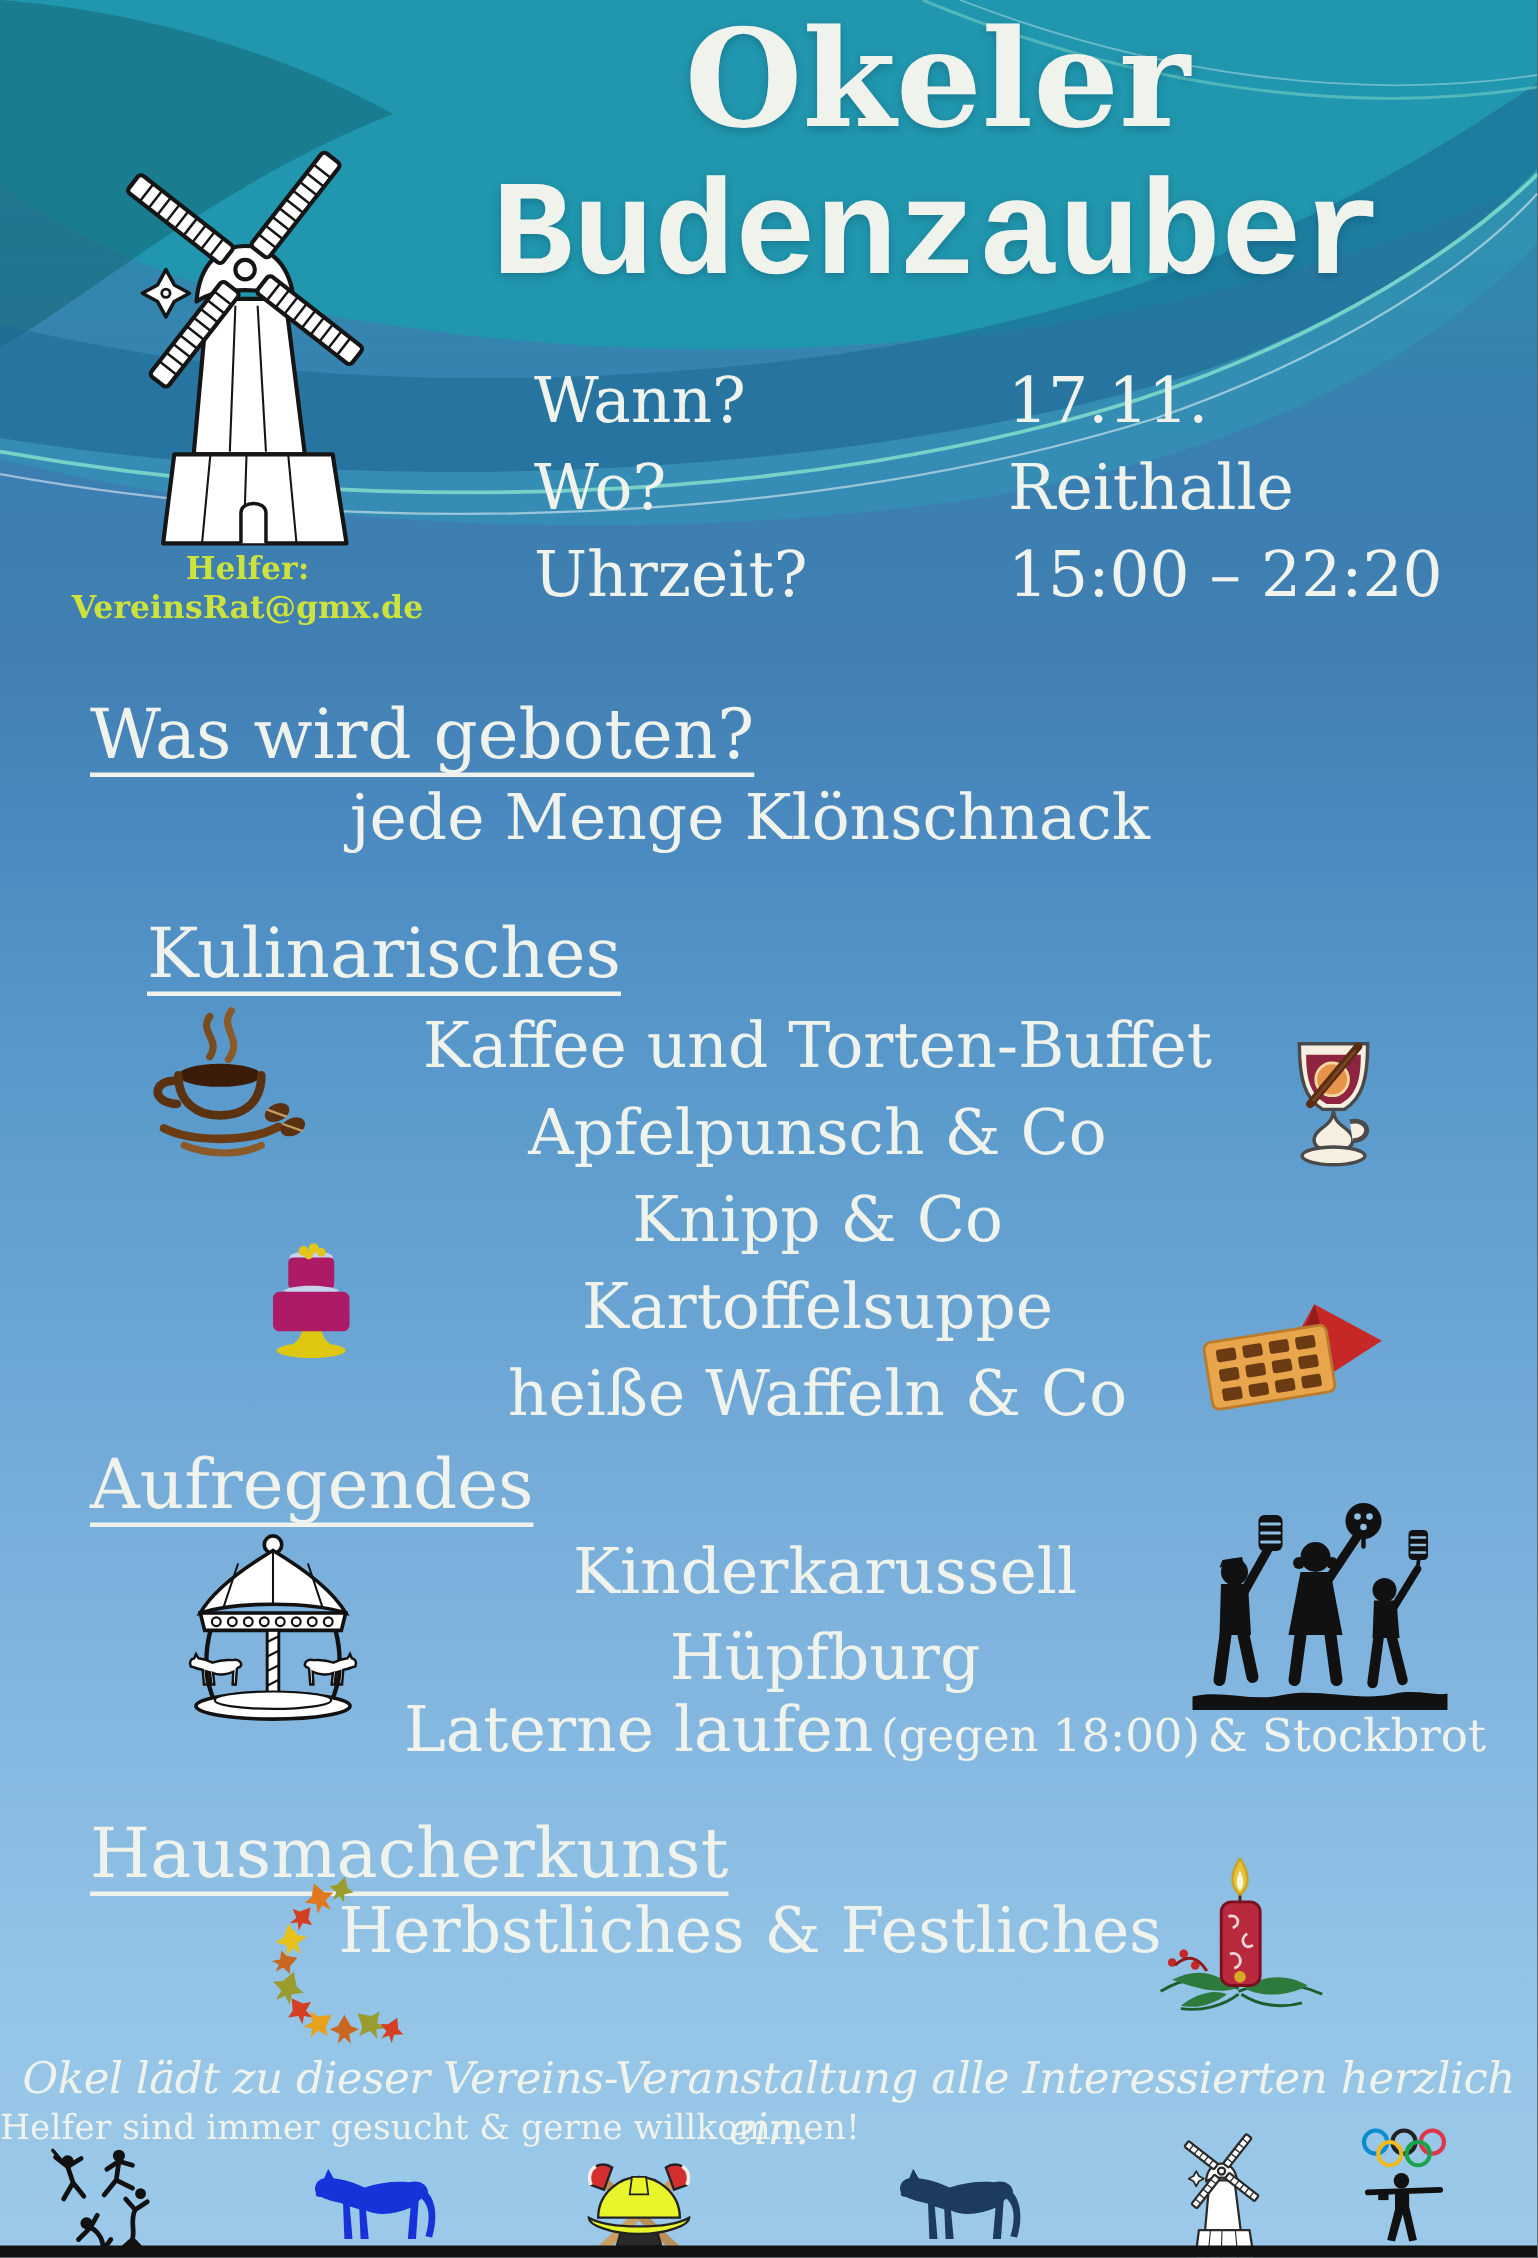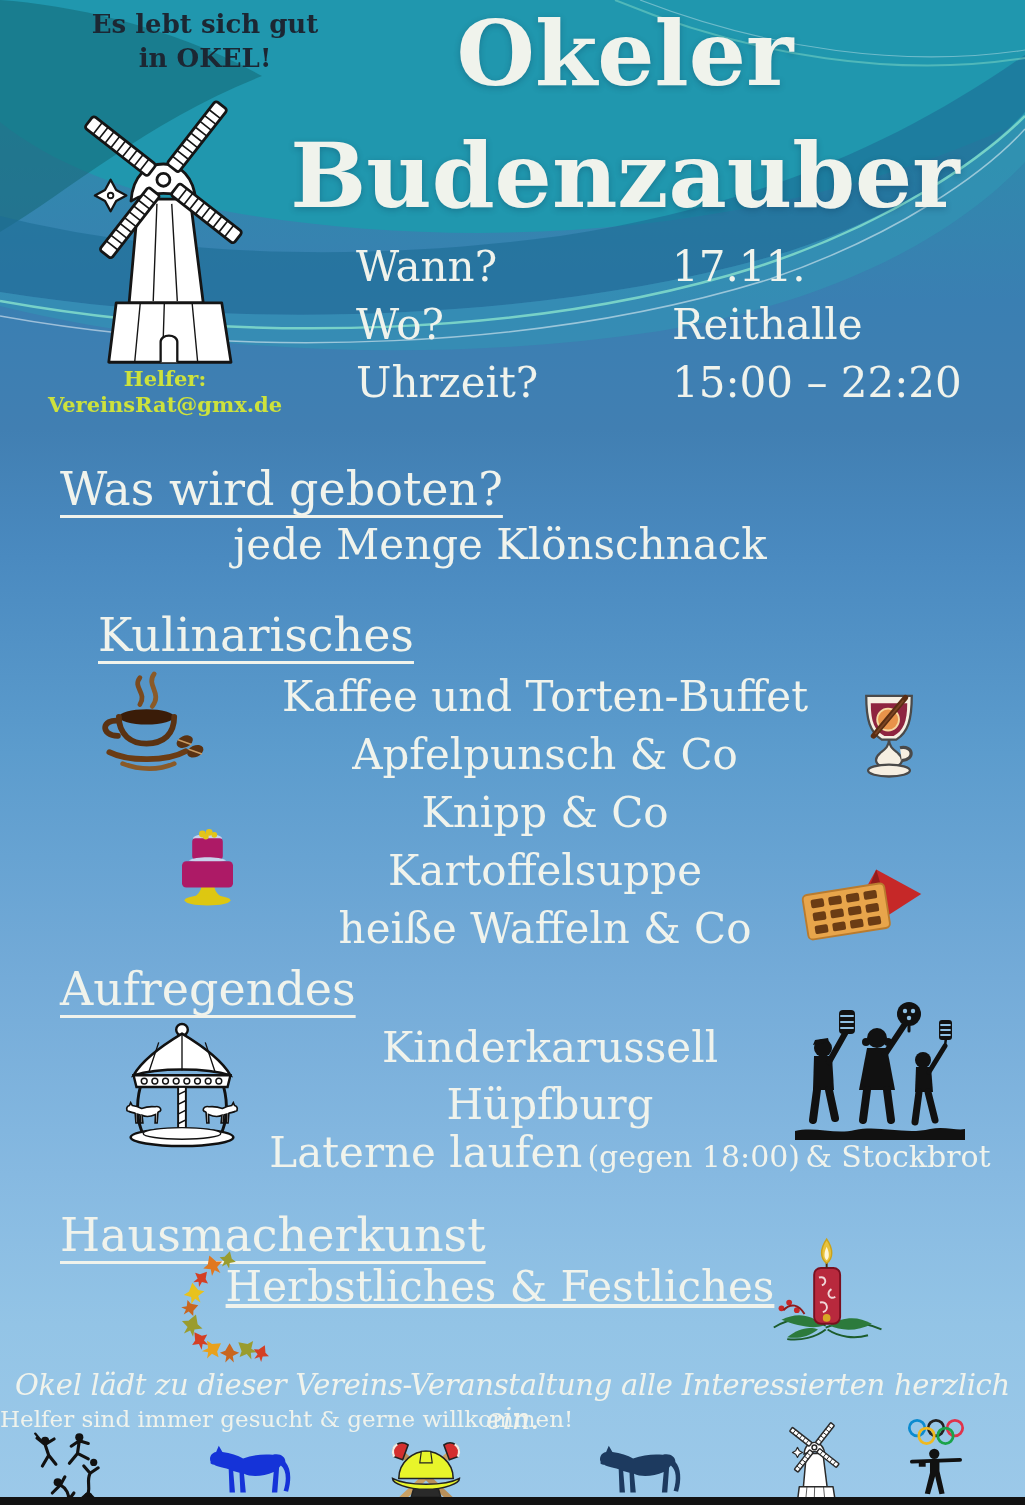--- a/index.html
+++ b/index.html
@@ -14,21 +14,21 @@
   }
   .abs{position:absolute;}
   .waves{left:0;top:0;width:1025px;height:440px;pointer-events:none;}
   .tagline{left:40px;top:8px;width:330px;text-align:center;color:#1c2733;
     font-weight:bold;font-size:26px;line-height:1.3;}
   .windmill-main{left:68px;top:80px;width:176px;height:294px;}
   .contact{left:20px;top:366px;width:290px;text-align:center;color:#cde23c;
     font-weight:bold;font-size:21px;line-height:1.25;}
   .title{left:225px;top:8px;width:800px;text-align:center;font-weight:bold;
     font-size:90px;line-height:1.0;text-shadow:0 2px 6px rgba(0,30,60,.25);}
-  .title .t2{margin-top:32px;}
+  .title .t2{margin-top:16px;font-family:Liberation Mono, monospace;}
   .details{left:356px;top:238px;width:640px;font-size:42px;line-height:1.36;}
   .details .row{position:relative;height:58px;}
   .details .a{position:absolute;left:316px;top:0;}
   .heading{font-size:46px;text-decoration:underline;text-underline-offset:10px;
     text-decoration-thickness:3px;}
   .item,.line{font-size:42px;}
   .small-note{font-size:30px;}
   .center{text-align:center;}
   .footer-invite{left:0;top:1368px;width:1025px;text-align:center;font-size:29px;
     letter-spacing:-0.3px;font-style:italic;}
@@ -45,24 +45,20 @@
     <path d="M0,0 H1025 V120 C780,235 480,255 230,212 C130,196 50,162 0,122 Z" fill="#2097ae"></path>
     <path d="M0,0 V232 C70,190 150,120 262,76 C172,26 70,5 0,0 Z" fill="#11636f" opacity="0.5"></path>
     <path d="M1025,55 C900,142 760,206 560,236 C360,263 160,256 0,216 L0,292 C240,331 560,321 790,251 C900,216 990,152 1025,112 Z" fill="#1d6d95" opacity="0.6"></path>
     <path d="M0,292 C240,331 560,321 790,251 C900,216 990,152 1025,112 L1025,162 C960,232 840,301 660,331 C430,366 180,351 0,306 Z" fill="#2f9ab5" opacity="0.5"></path>
     <path d="M0,301 C250,346 540,336 760,266 C890,223 980,161 1025,116" stroke="#8ee8cf" stroke-width="2.5" fill="none" opacity="0.75"></path>
     <path d="M0,316 C250,361 545,349 770,279 C898,235 985,173 1025,129" stroke="#ffffff" stroke-width="1.5" fill="none" opacity="0.5"></path>
     <path d="M615,0 C755,58 900,78 1025,58" stroke="#7fd9c6" stroke-width="2" fill="none" opacity="0.5"></path>
     <path d="M640,0 C770,50 905,68 1025,50" stroke="#ffffff" stroke-width="1.2" fill="none" opacity="0.35"></path>
   </svg>
 
-  <div class="abs tagline">
-    <div>Es lebt sich gut</div>
-    <div>in OKEL!</div>
-  </div>
 
   <svg class="abs windmill-main" viewBox="0 0 190 300">
     <g stroke="#151515" fill="#ffffff" stroke-linejoin="round">
       <path d="M76,120 L66,232 L146,232 L132,120 Z" stroke-width="3"></path>
       <path d="M96,125 L92,230 M112,125 L118,230" stroke-width="1.5" fill="none"></path>
       <path d="M52,232 L44,296 L176,296 L166,232 Z" stroke-width="3"></path>
       <path d="M78,232 L72,296 M104,232 L102,296 M134,232 L140,296" stroke-width="1.5" fill="none"></path>
       <path d="M100,296 L100,274 C100,265 118,265 118,274 L118,296" stroke-width="2.5" fill="#fff"></path>
       <path d="M68,122 C70,94 86,82 103,82 C121,82 136,96 138,122 C122,111 84,111 68,122 Z" stroke-width="3"></path>
       <g transform="translate(103,99)">
@@ -261,21 +257,21 @@
       <path d="M121,69 L136,69 L138,94 L120,94 Z" stroke="none"></path>
       <path d="M124,94 L120,124 M133,94 L140,122" stroke-width="7"></path>
       <path d="M134,74 L150,48" stroke-width="5"></path>
       <path d="M150,48 L151,40" stroke-width="2.5"></path>
       <rect x="144" y="22" width="13" height="20" rx="3" stroke="none"></rect>
       <path d="M146,27 H155 M146,32 H155 M146,37 H155" stroke="#8fc0e4" stroke-width="1.8"></path>
     </g>
   </svg>
 
   <div class="abs heading" style="left:60px;top:1208px;">Hausmacherkunst</div>
-  <div class="abs item center" style="left:205px;top:1262px;width:590px;text-decoration:underline;">Herbstliches &amp; Festliches</div>
+  <div class="abs item center" style="left:205px;top:1262px;width:590px;">Herbstliches &amp; Festliches</div>
 
   <svg class="abs" style="left:178px;top:1252px;" width="105" height="112" viewBox="0 0 110 120">
     <defs>
         <path id="leaf" d="M0,-9 L4,-2 L9,0 L3,3 L4,9 L0,5 L-4,9 L-3,3 L-9,0 L-4,-2 Z"></path>
       </defs>
     <use href="#leaf" transform="translate(52,8) rotate(15)" fill="#9a9c2e"></use>
     <use href="#leaf" transform="translate(36,14) rotate(-20) scale(1.2)" fill="#e07820"></use>
     <use href="#leaf" transform="translate(24,28) rotate(40)" fill="#d43f24"></use>
     <use href="#leaf" transform="translate(16,44) rotate(-10) scale(1.25)" fill="#e8c21c"></use>
     <use href="#leaf" transform="translate(12,60) rotate(70)" fill="#c9661f"></use>

